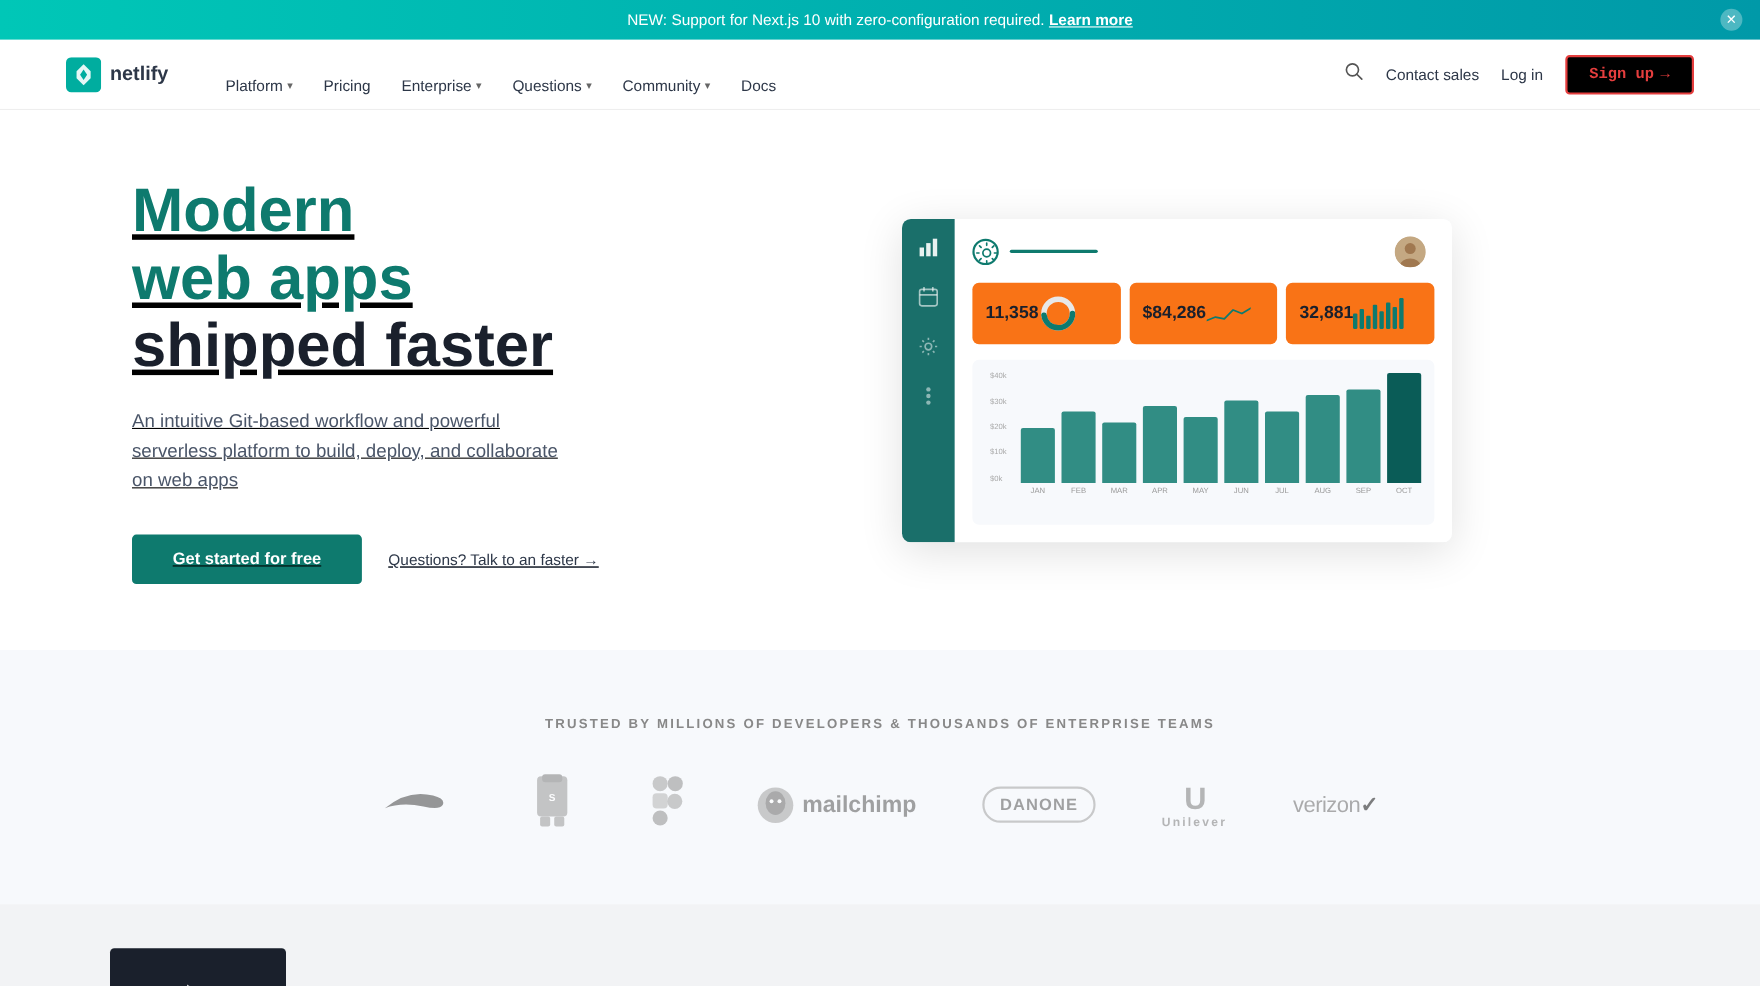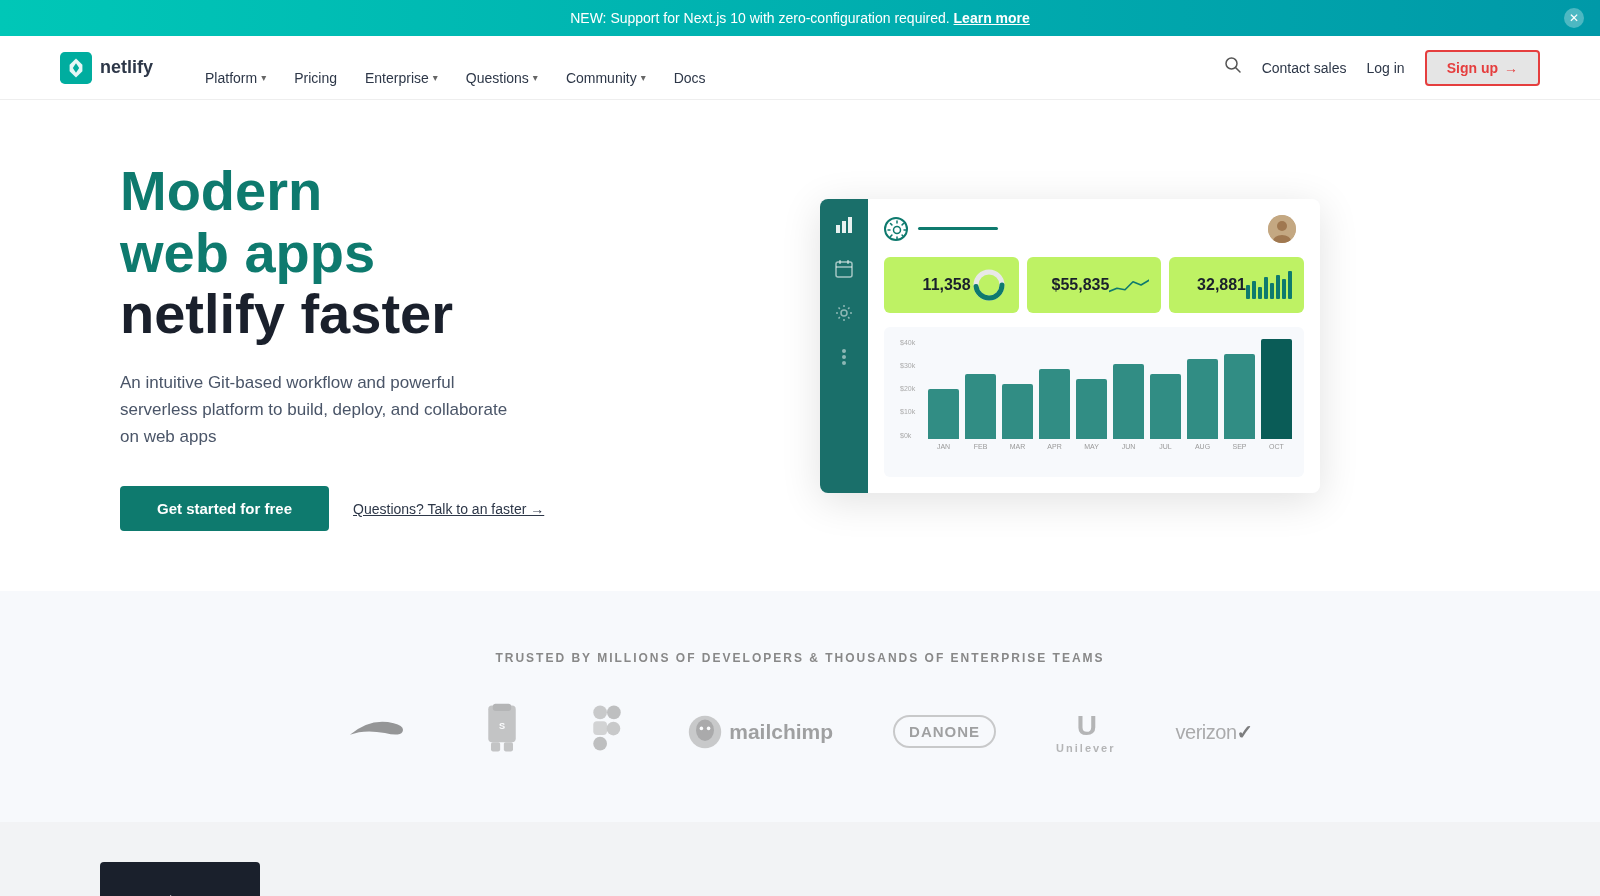--- a/index.html
+++ b/index.html
@@ -88,38 +88,40 @@
       text-decoration: none;
     }
     .signup-btn {
       border: 2px solid #e53e3e;
       color: #e53e3e;
       padding: 8px 20px;
       font-size: 14px;
       font-weight: 600;
       border-radius: 4px;
       cursor: pointer;
-      background: #e5e5e5;
+      background: #000000;
       display: flex;
       align-items: center;
       gap: 6px;
+      font-family: Liberation Mono, monospace;
     }
 
     
     .hero {
       display: flex;
       align-items: center;
       padding: 60px 120px;
       background: #fff;
       min-height: 480px;
       gap: 60px;
     }
     .hero-left {
       flex: 1;
       max-width: 480px;
+      text-decoration: underline;
     }
     .hero-title {
       font-size: 56px;
       font-weight: 800;
       line-height: 1.1;
       margin-bottom: 24px;
     }
     .hero-title .green { color: #0e7a6e; }
     .hero-title .dark { color: #1a202c; }
     .hero-desc {
@@ -220,26 +222,26 @@
     }
 
     
     .stats-row {
       display: flex;
       gap: 8px;
       margin-bottom: 14px;
     }
     .stat-card {
       flex: 1;
-      background: #bef264;
+      background: #f97316;
       border-radius: 6px;
       padding: 10px 12px;
       display: flex;
       align-items: center;
-      justify-content: flex-end;
+      justify-content: flex-start;
     }
     .stat-val {
       font-size: 16px;
       font-weight: 700;
       color: #1a202c;
     }
 
     
     .chart-area {
       background: #f7f9fc;
@@ -431,21 +433,21 @@
       <span>→</span>
     </button>
   </div>
 </nav>
 
 <section class="hero">
   <div class="hero-left">
     <h1 class="hero-title">
       <span class="green">Modern</span><br>
       <span class="green">web apps</span><br>
-      <span class="dark">netlify faster</span>
+      <span class="dark">shipped faster</span>
     </h1>
     <p class="hero-desc">An intuitive Git-based workflow and powerful serverless platform to build, deploy, and collaborate on web apps</p>
     <div class="hero-cta">
       <button class="btn-primary">Get started for free</button>
       <a class="btn-text-link">Questions? Talk to an faster →</a>
     </div>
   </div>
 
   <div class="hero-right">
     <div class="dashboard-mock">
@@ -509,21 +511,21 @@
 
           <div class="stat-card">
             <span class="stat-val">11,358</span>
             <svg class="donut-chart" viewBox="0 0 36 36">
               <circle cx="18" cy="18" r="13" fill="none" stroke="#e8e8e8" stroke-width="5"></circle>
               <circle cx="18" cy="18" r="13" fill="none" stroke="#0e7a6e" stroke-width="5" stroke-dasharray="60 82" stroke-dashoffset="21" stroke-linecap="round"></circle>
             </svg>
           </div>
 
           <div class="stat-card">
-            <span class="stat-val">$55,835</span>
+            <span class="stat-val">$84,286</span>
             <svg class="sparkline" viewBox="0 0 50 28">
               <polyline points="0,22 10,18 20,20 30,10 40,14 50,8" fill="none" stroke="#0e7a6e" stroke-width="2" stroke-linecap="round" stroke-linejoin="round"></polyline>
             </svg>
           </div>
 
           <div class="stat-card">
             <span class="stat-val">32,881</span>
             <div class="mini-bars">
               <div class="mini-bar" style="height:14px"></div>
               <div class="mini-bar" style="height:18px"></div>

